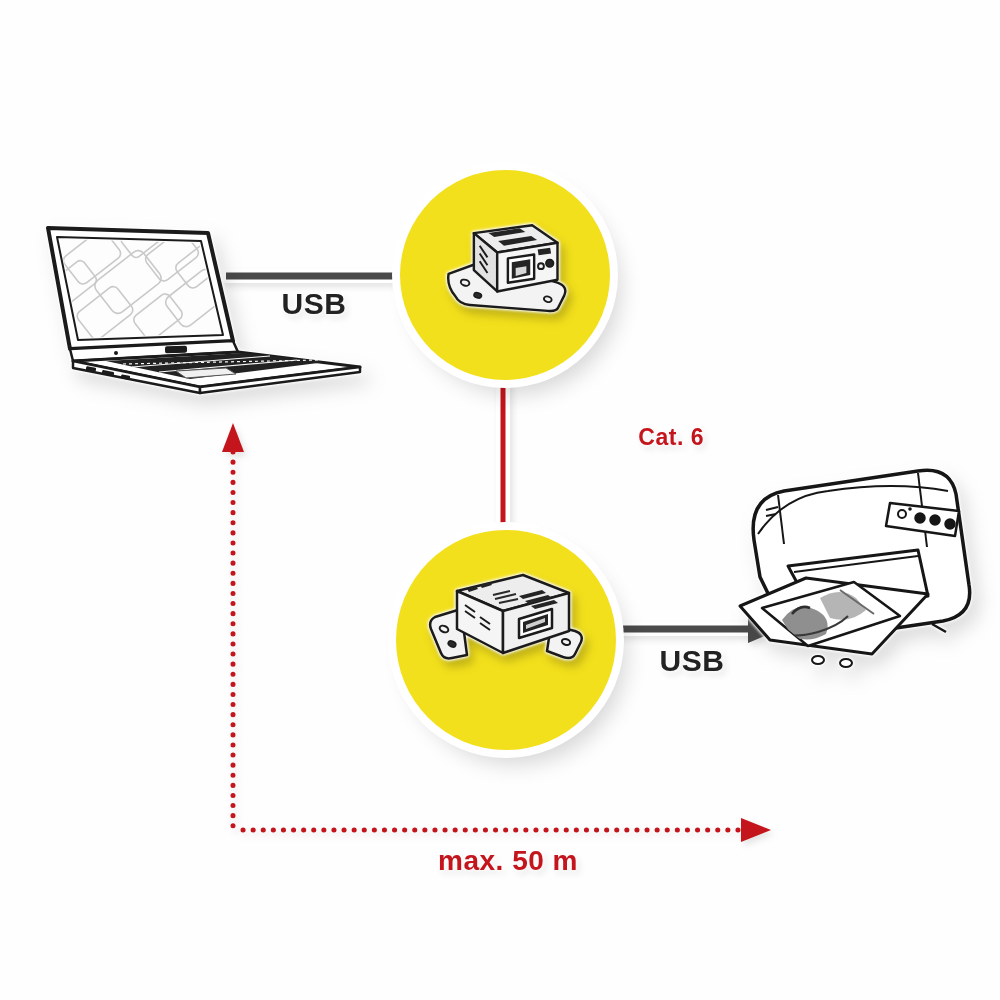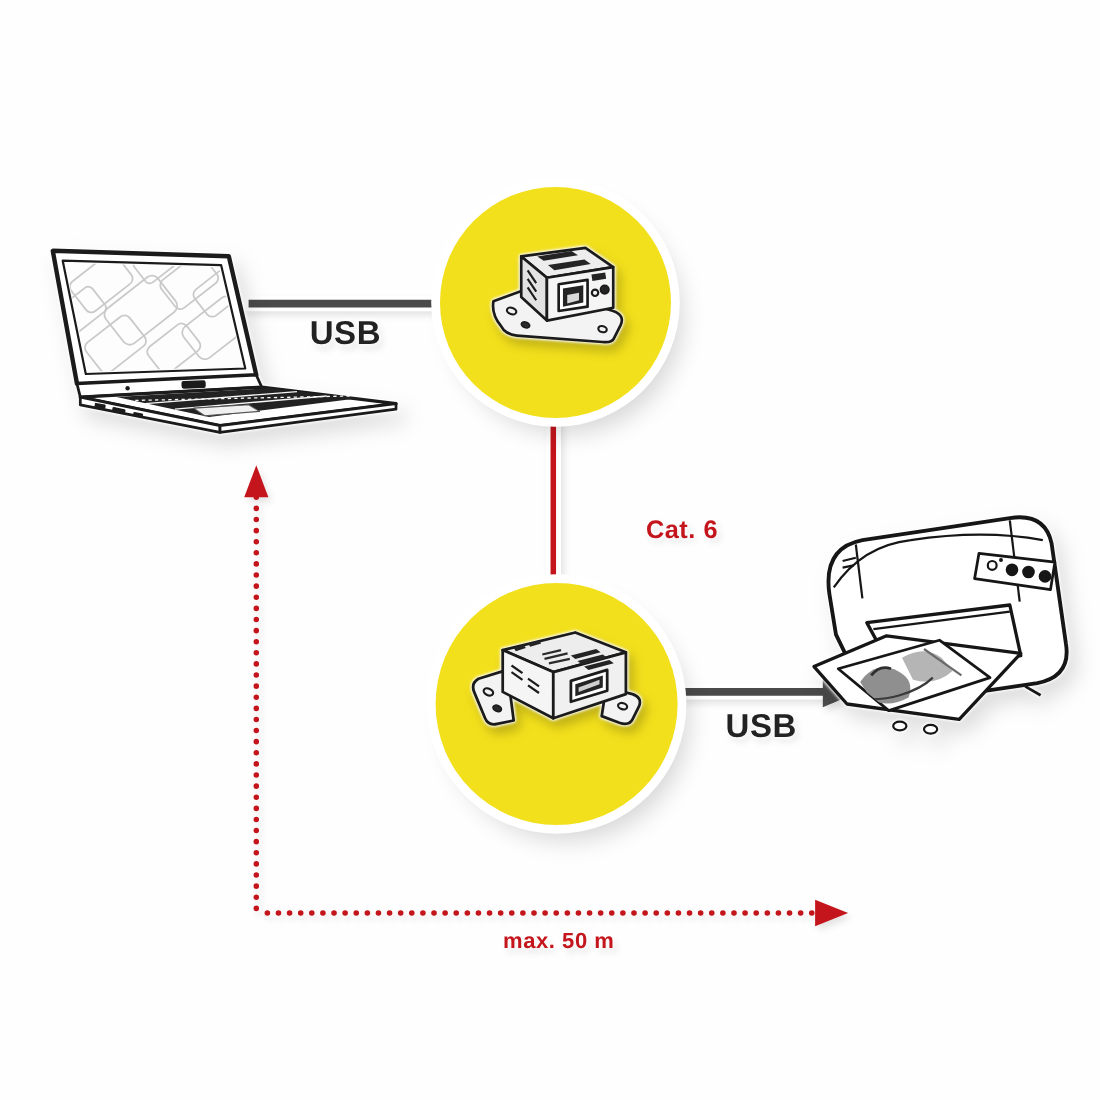--- a/index.html
+++ b/index.html
@@ -57,29 +57,29 @@
     font-weight: 700;
     text-align: center;
     letter-spacing: 0.5px;
     text-shadow: 0 0 5px #fff, 0 0 7px #fff, 3px 4px 7px rgba(0,0,0,0.12);
     white-space: nowrap;
   }
   .usb-label { color: var(--label-ink, #222); font-size: 30px; width: 110px; }
   .usb-label-top    { left: 259px; top: 287px; }
   .usb-label-bottom { left: 637px; top: 644px; }
   .cable-label {
-    left: 520px; top: 422px;
+    left: 504px; top: 422px;
     color: var(--accent-red, #c4151c);
     font-size: 23px; line-height: 30px;
-    text-align: center; width: 200px; margin-top: 44px;
+    text-align: right; width: 200px;
   }
   .distance-label {
     left: 378px; top: 845px; width: 260px;
     color: var(--accent-red, #c4151c);
-    font-size: 20px;
+    font-size: 28px;
   }
 </style>
 </head>
 <body>
 
 <div class="canvas">
 
   <svg class="connectors" viewBox="0 0 1000 1000">
 
     <g>

